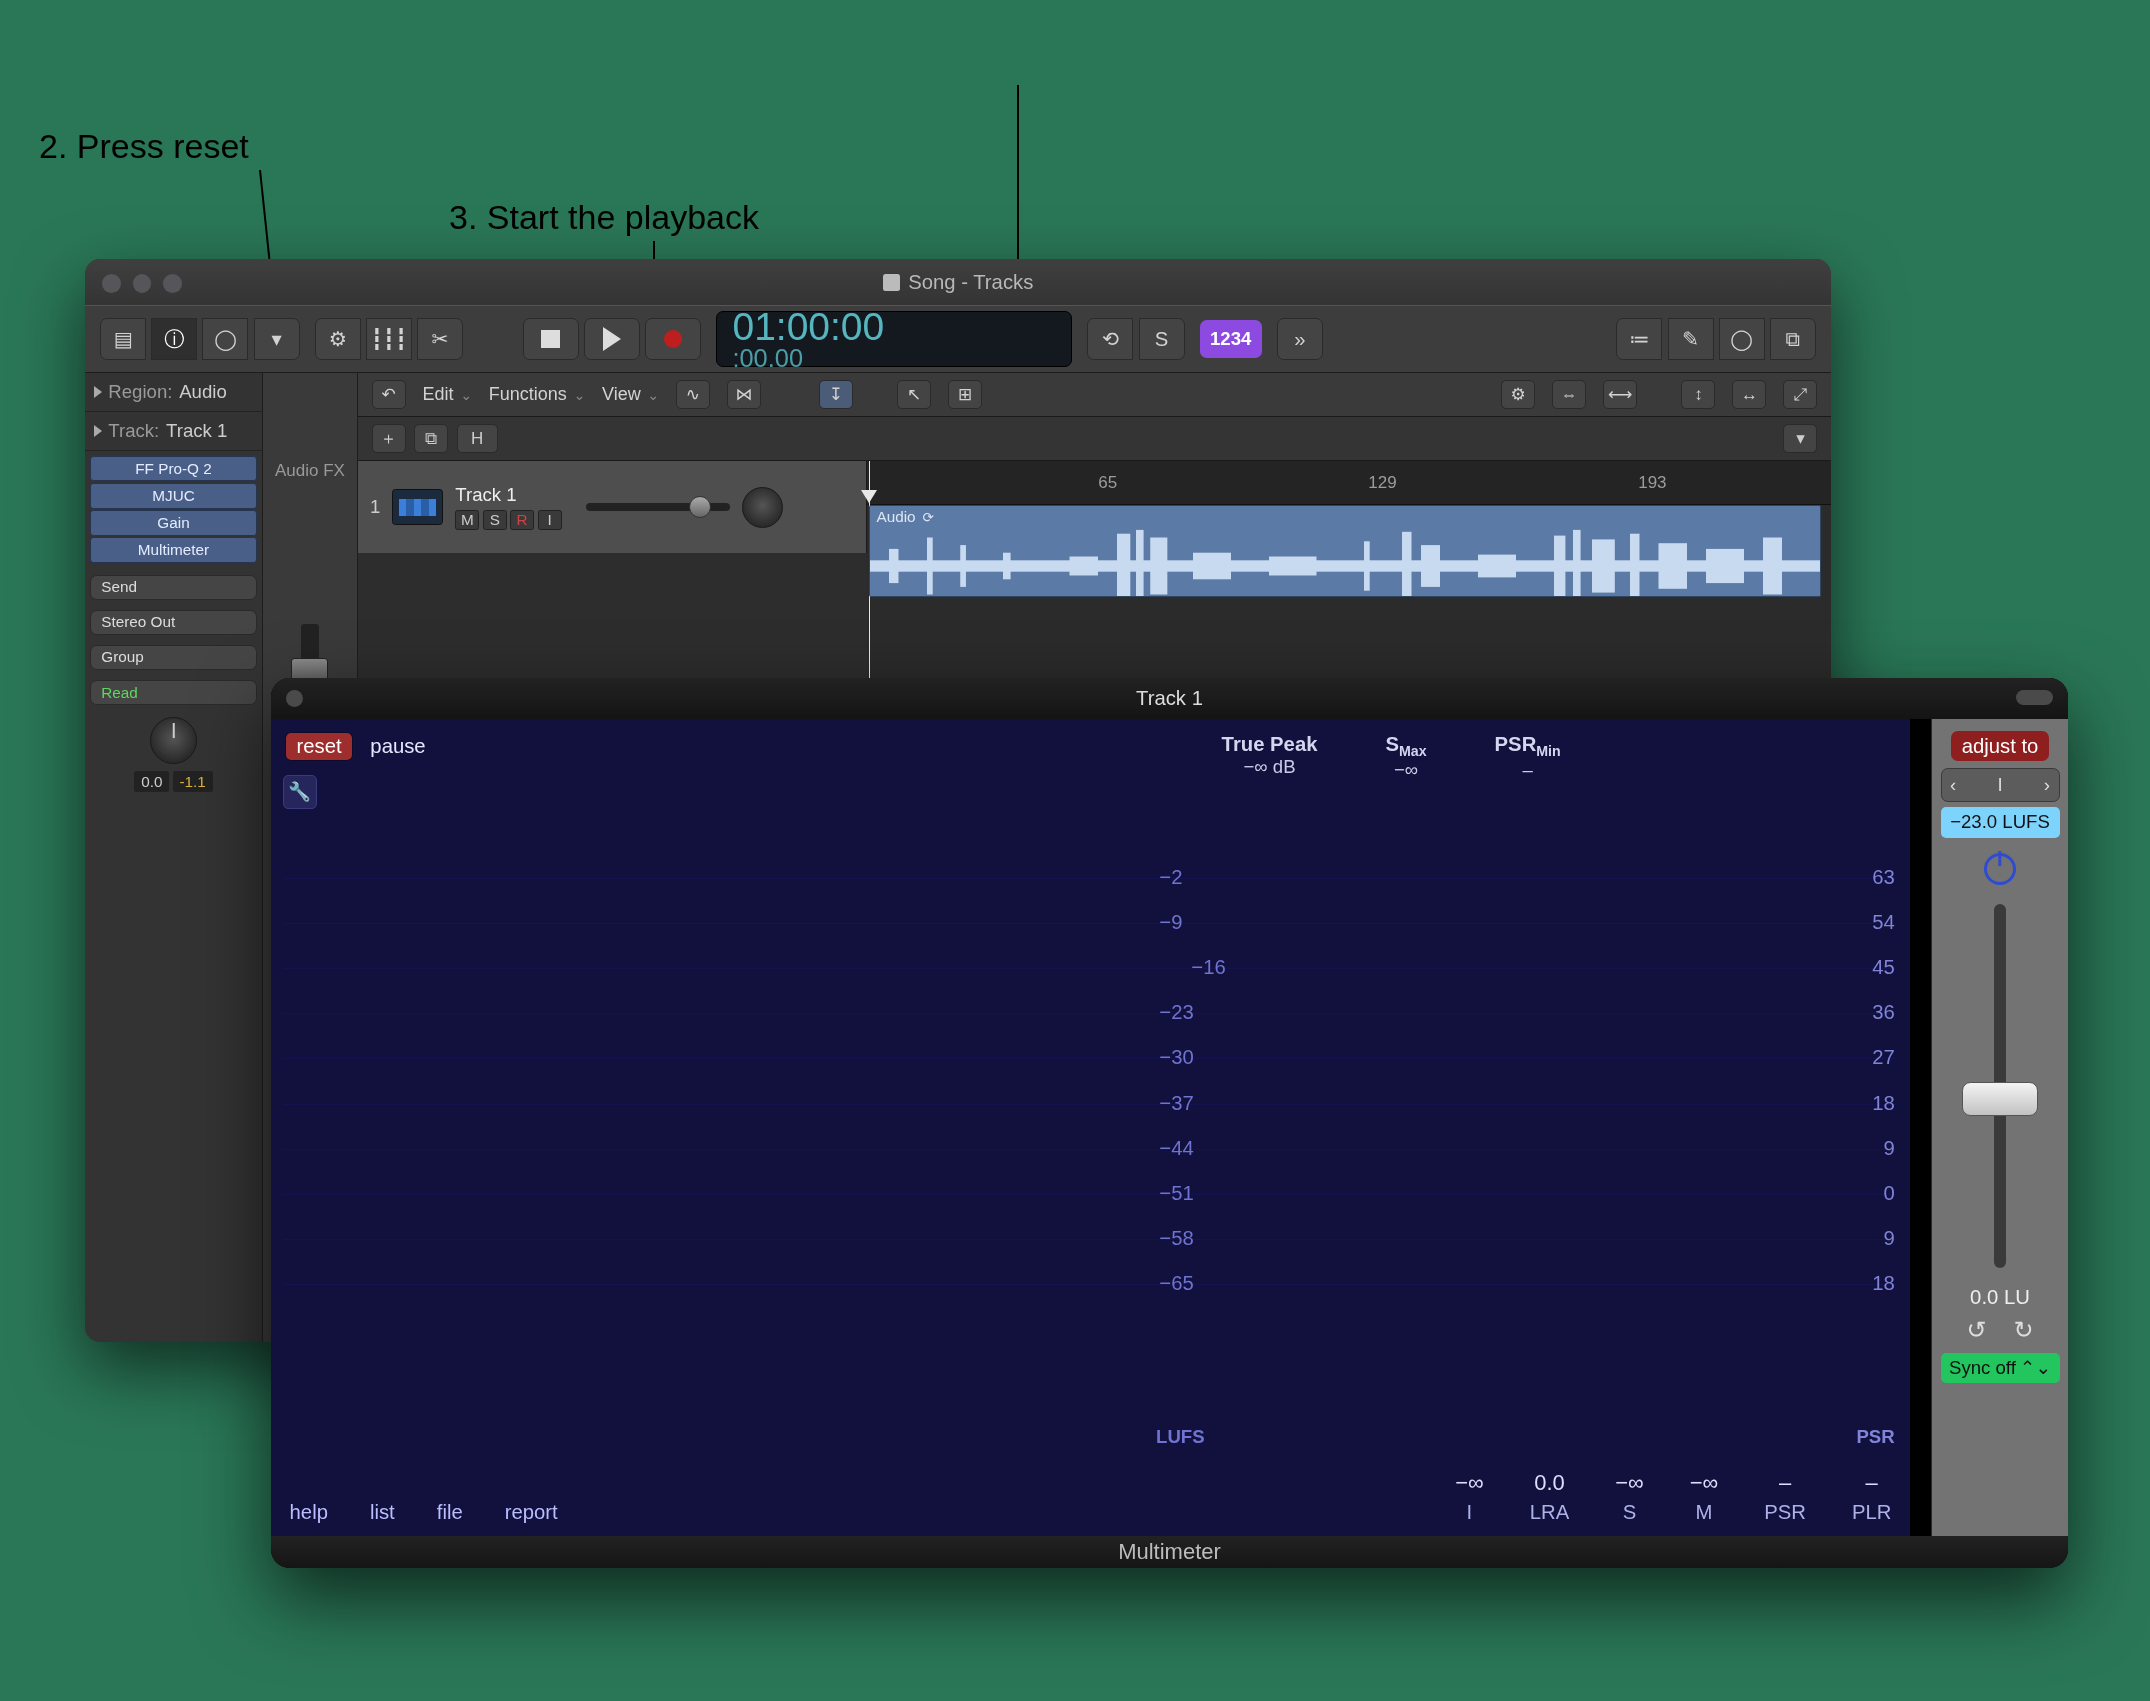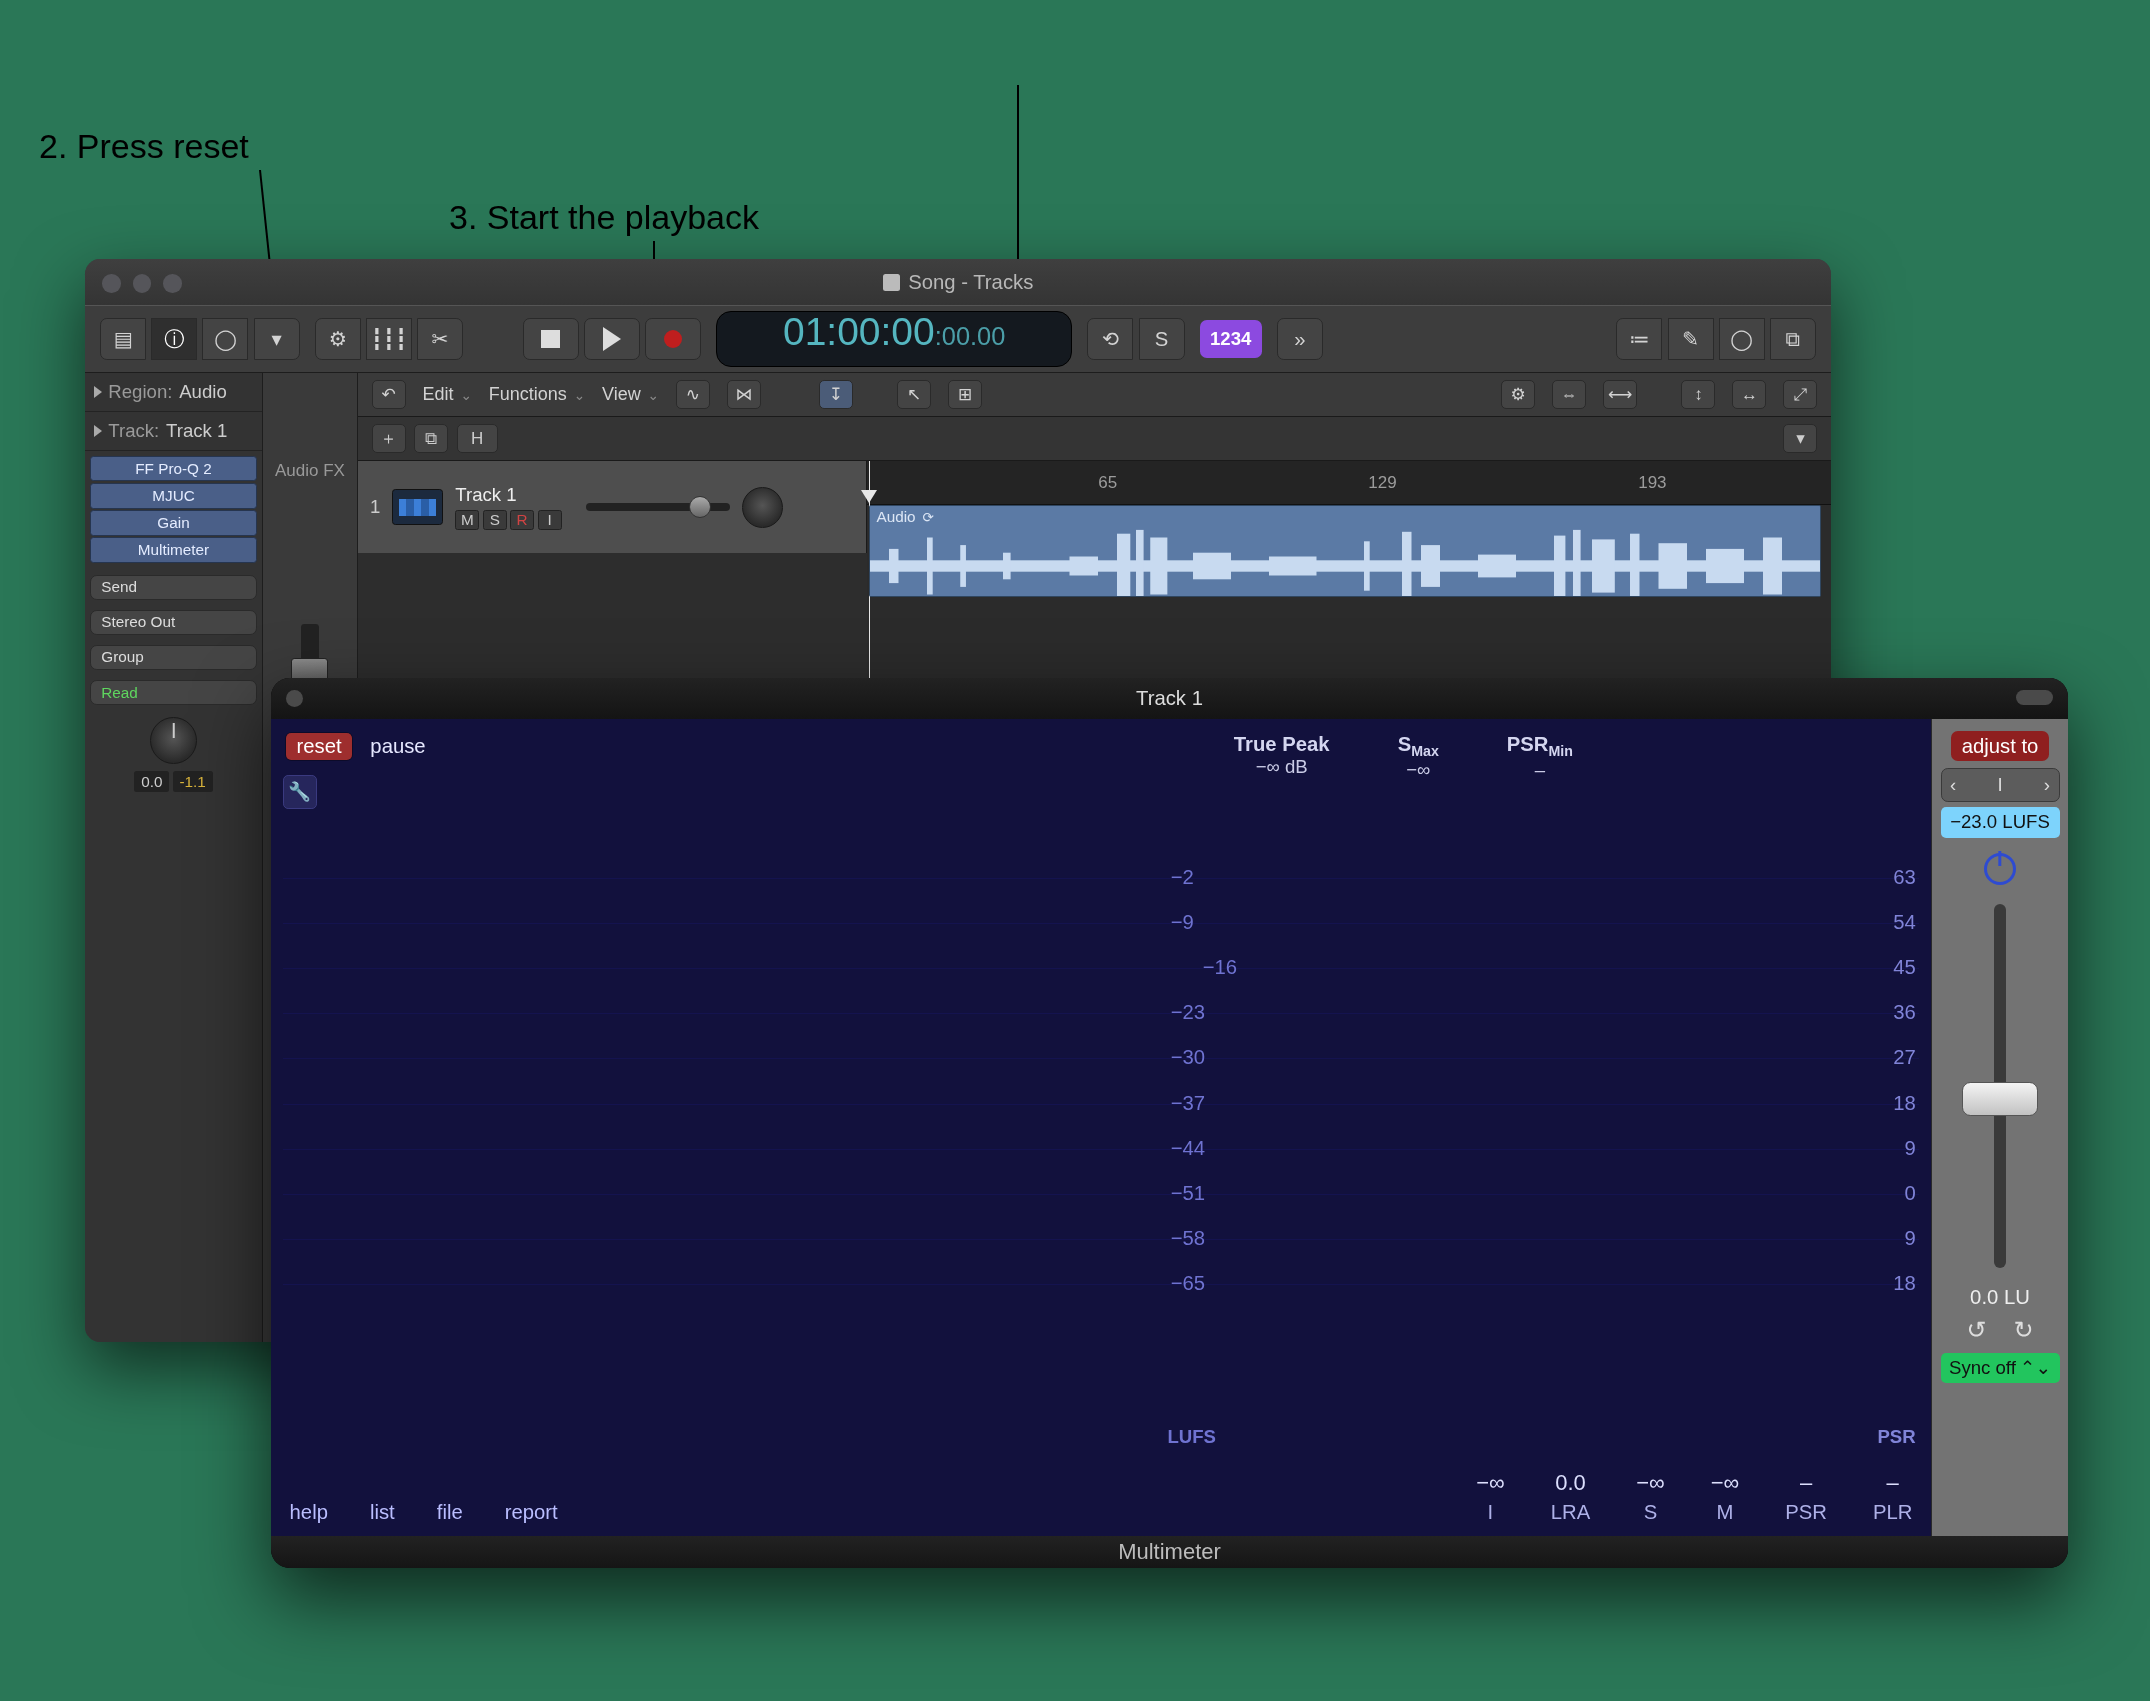--- a/index.html
+++ b/index.html
@@ -102,25 +102,25 @@
   .transport .tb-btn { width:56px;}
   .rec-dot { width:18.6px; height:18.6px; border-radius:50%; background:#bf1e1e;}
   .play-tri {
     width:0; height:0;
     border-left:18.6px solid #ddd; border-top:12px solid transparent; border-bottom:12px solid transparent;
   }
   .stop-sq { width:18.6px; height:18.6px; background:#ddd;}
 
   .timecode {
     height:56px; min-width:356px;
-    background: var(--tc-bg); border-radius:15px; border:0.8px solid #000;
+    background: var(--tc-bg); border-radius:7px; border:0.8px solid #000;
     display:flex; align-items:baseline; justify-content:center;
     color: var(--tc-cyan);
     font: 500 39px/1 "Helvetica Neue", sans-serif;
-    padding:0 15.3px; gap:0;
+    padding:0 15.3px; gap:0;flex-direction:column;
   }
   .timecode .tc-small { font-size:25.4px; opacity:.85; }
 
   .mode-chip {
     background: var(--purple); color:#fff;
     font: 600 18.6px/1 sans-serif;
     padding:10.2px 10.2px; border-radius:6.8px;
   }
 
   
@@ -296,21 +296,21 @@
     position:relative;
   }
   .mm-titlebar .dot {
     position:absolute; left:15.3px; top:12px; width:17px; height:17px;
     background:#4a4a4a; border-radius:50%;
   }
   .mm-titlebar .pill {
     position:absolute; right:15.3px; top:12px; width:37px; height:15.3px;
     background:#4a4a4a; border-radius:7.6px;
   }
-  .mm-body { position:absolute; top:41px; bottom:32px; left:0; right:0; display:flex;}
+  .mm-body { position:absolute; top:41px; bottom:32px; left:0; right:0; display:flex;gap:21px;}
   .mm-graph {
     flex:1; background:var(--mm-bg);
     position:relative; padding:0;
   }
   .mm-topbar {
     position:absolute; left:15.3px; top:13.6px;
     display:flex; align-items:center; gap:18.6px; z-index:3;
   }
   .mm-reset {
     background:var(--reset-red); color:#fff;

